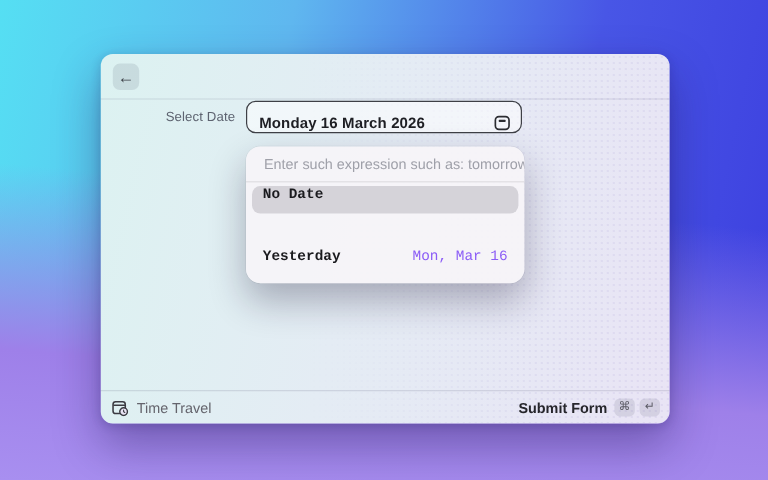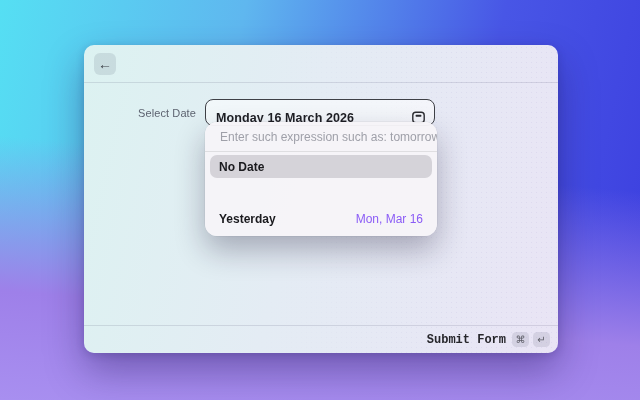--- a/index.html
+++ b/index.html
@@ -37,21 +37,21 @@
   .back-btn {
     width:22px; height:22px; border-radius:6px; border:none; cursor:pointer;
     background:rgba(92,104,122,.16); color:#3d4148;
     display:flex; align-items:center; justify-content:center;
     font-size:14px; line-height:1; font-weight:bold; font-family:inherit;
   }
 
   
   .win-content { flex:1 1 auto; position:relative; z-index:1; }
 
-  .form-row { position:absolute; left:0; top:16px; width:100%; display:flex; align-items:center; }
+  .form-row { position:absolute; left:0; top:1px; width:100%; display:flex; align-items:center; }
   .field-label {
     width:112px; text-align:right; margin-right:9px;
     font-size:11px; color:#5d6370; letter-spacing:.1px;
   }
   .date-input {
     width:230px; height:27px; border-radius:8px;
     border:1.5px solid #3e4046; background:rgba(255,255,255,.55);
     display:flex; align-items:flex-end; padding:0 8px 0 10px; cursor:text;
   }
   .date-input .value {
@@ -68,39 +68,39 @@
     overflow:hidden;
   }
   .dd-search {
     height:29px; display:flex; align-items:center; padding:0 12px; cursor:text;
   }
   .caret { display:inline-block; width:1px; height:13px; background:#3c3c44; margin-right:3px; }
   .dd-placeholder { font-size:12px; color:#9fa0a9; white-space:nowrap; }
   .dd-divider { height:1px; background:rgba(0,0,0,.09); }
   .dd-list { padding:3px 5px 6px; }
   .dd-row {
-    height:23px; border-radius:7px; display:flex; align-items:center;
-    justify-content:space-between; padding:0 9px; margin-bottom:2px; cursor:pointer;
+    height:23px; border-radius:7px; display:flex; 
+    justify-content:space-between; padding:0 9px; margin-bottom:2px; cursor:pointer;font-family:Liberation Mono, monospace;
   }
   .dd-row:last-child { margin-bottom:0;margin-top:29px; }
   .dd-row.selected { background:#d5d3d9; }
   .dd-row .opt-label { font-size:12px; font-weight:600; color:#1a1a1e; }
   .dd-row .opt-detail { font-size:12px; color:#8b5cf6; }
 
   
   .win-footer {
     height:28px; flex:0 0 28px; display:flex; align-items:center;
     padding:0 8px 0 9px; border-top:1px solid rgba(66,66,100,.14);
     position:relative; z-index:1;
   }
   .app-id { display:flex; align-items:center; gap:7px; cursor:default; }
   .app-name { font-size:12px; font-weight:500; color:#64646c; }
   .footer-spacer { flex:1; }
   .submit { display:flex; align-items:center; gap:6px; cursor:pointer; background:none; border:none; padding:0; font-family:inherit; }
-  .submit-label { font-size:12px; font-weight:700; color:#26262b;font-family:Liberation Mono, monospace; }
+  .submit-label { font-size:12px; font-weight:700; color:#26262b; }
   .keys { display:flex; gap:4px; }
   .key {
     min-width:17px; height:15px; padding:0 3px; border-radius:4.5px;
     background:rgba(93,93,124,.15); color:#5c5c66;
     display:flex; align-items:center; justify-content:center;
     font-size:10px; line-height:1;
   }
 </style>
 </head>
 <body>
@@ -143,20 +143,31 @@
           <div class="dd-row">
             <span class="opt-label">Yesterday</span>
             <span class="opt-detail">Mon, Mar 16</span>
           </div>
         </div>
       </div>
 
     </div>
 
     <div class="win-footer">
+      <div class="app-id">
+        <span style="display:flex">
+          <svg width="14" height="14" viewBox="0 0 14 14" fill="none">
+            <rect x="1.2" y="1.8" width="10.2" height="9.8" rx="2.2" stroke="#3b3b42" stroke-width="1.3"></rect>
+            <line x1="1.4" y1="4.7" x2="11.2" y2="4.7" stroke="#3b3b42" stroke-width="1.1"></line>
+            <circle cx="10" cy="10" r="3.2" fill="#e9e4f5" stroke="#3b3b42" stroke-width="1.2"></circle>
+            <path d="M10 8.6 V10 L11 10.7" stroke="#3b3b42" stroke-width="0.9" stroke-linecap="round"></path>
+          </svg>
+        </span>
+        <span class="app-name">Time Travel</span>
+      </div>
       <div class="footer-spacer"></div>
       <button class="submit">
         <span class="submit-label">Submit Form</span>
         <span class="keys">
           <span class="key">⌘</span>
           <span class="key">↵</span>
         </span>
       </button>
     </div>
 

